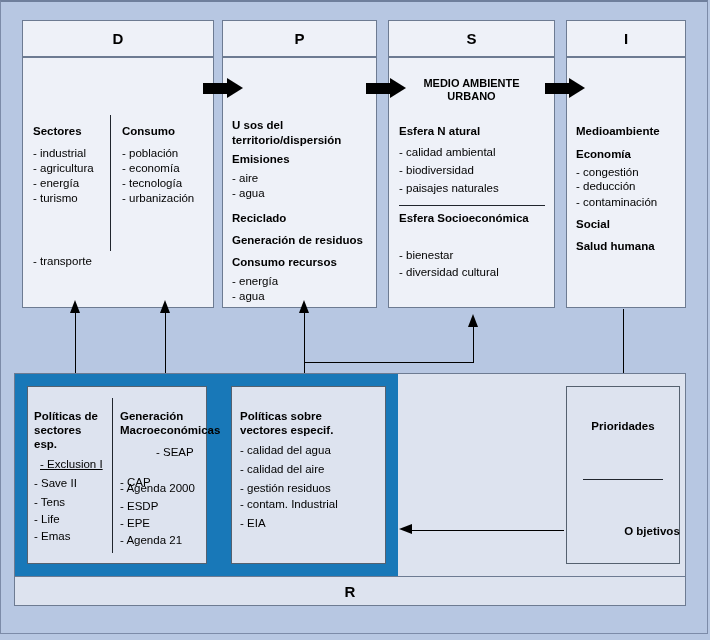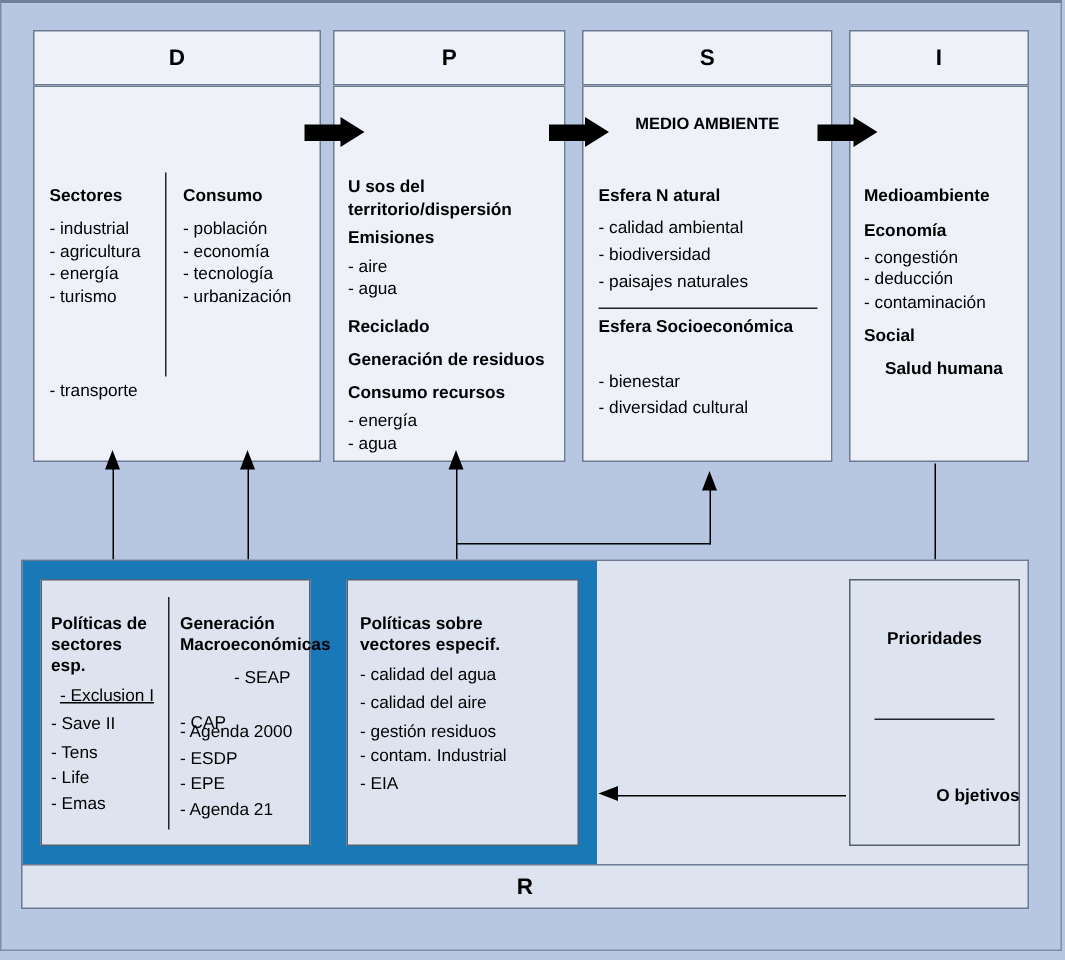--- a/index.html
+++ b/index.html
@@ -164,20 +164,21 @@
   <div class="txt b" style="left:232px;top:255px;">Consumo recursos</div>
   <div class="txt" style="left:232px;top:274px;">- energía</div>
   <div class="txt" style="left:232px;top:289px;">- agua</div>
 
   <div class="col-header" style="left:388px;top:20px;width:167px;height:37px;">
     <span>S</span>
   </div>
   <div class="col-body" style="left:388px;top:57px;width:167px;height:251px;"></div>
 
   <div class="txt b ctr" style="left:388px;top:76px;width:167px;font-size:11px;letter-spacing:0px;">MEDIO AMBIENTE</div>
+  <div class="txt b ctr" style="left:388px;top:89px;width:167px;font-size:11px;">URBANO</div>
 
   <div class="txt b" style="left:399px;top:124px;">Esfera N atural</div>
   <div class="txt" style="left:399px;top:145px;">- calidad ambiental</div>
   <div class="txt" style="left:399px;top:163px;">- biodiversidad</div>
   <div class="txt" style="left:399px;top:181px;">- paisajes naturales</div>
 
   <div class="hdiv" style="left:399px;top:205px;width:146px;"></div>
 
   <div class="txt b" style="left:399px;top:211px;">Esfera Socioeconómica</div>
   <div class="txt" style="left:399px;top:248px;">- bienestar</div>
@@ -187,21 +188,21 @@
     <span>I</span>
   </div>
   <div class="col-body" style="left:566px;top:57px;width:120px;height:251px;"></div>
 
   <div class="txt b" style="left:576px;top:124px;">Medioambiente</div>
   <div class="txt b" style="left:576px;top:147px;">Economía</div>
   <div class="txt" style="left:576px;top:165px;">- congestión</div>
   <div class="txt" style="left:576px;top:179px;">- deducción</div>
   <div class="txt" style="left:576px;top:195px;">- contaminación</div>
   <div class="txt b" style="left:576px;top:217px;">Social</div>
-  <div class="txt b" style="left:576px;top:239px;margin-left:14px;">Salud humana</div>
+  <div class="txt b" style="left:576px;top:239px;">Salud humana</div>
 
   <div class="fatarrow" style="left:203px;top:78px;width:42px;height:21px;">
     <div class="shaft"></div>
       <div class="head"></div>
   </div>
   <div class="fatarrow" style="left:366px;top:78px;width:42px;height:21px;">
     <div class="shaft"></div>
       <div class="head"></div>
   </div>
   <div class="fatarrow" style="left:545px;top:78px;width:42px;height:21px;">

